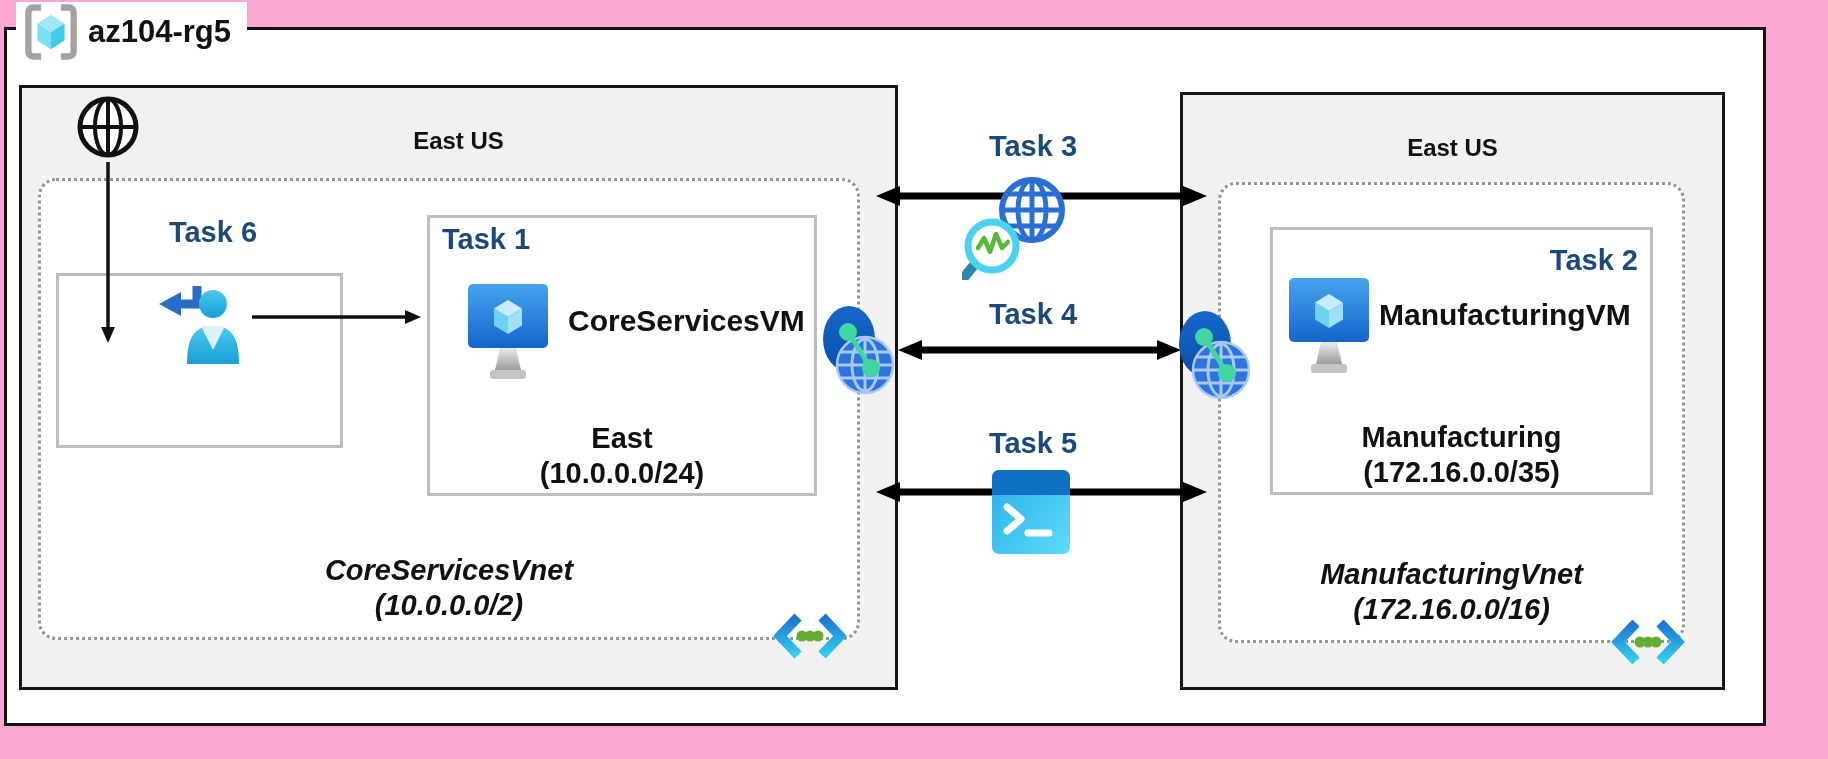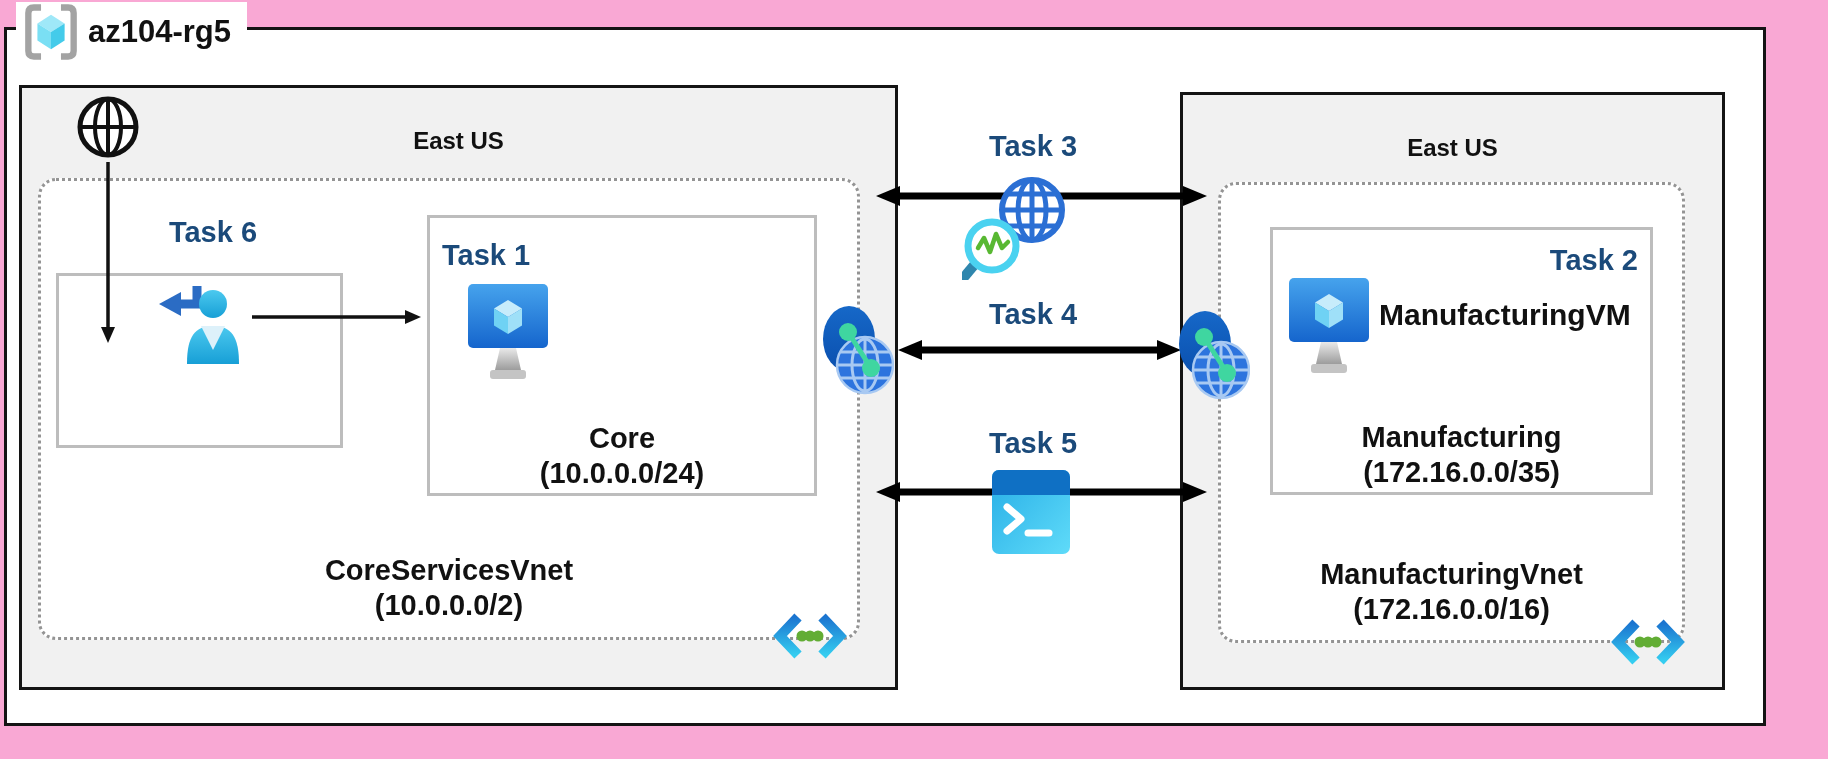--- a/index.html
+++ b/index.html
@@ -18,21 +18,21 @@
   .region-left{left:19px;top:85px;width:873px;height:599px;}
   .region-right{left:1180px;top:92px;width:539px;height:592px;}
   .region-title{position:absolute;left:0;right:0;top:16px;text-align:center;
                 font-size:24px;font-weight:700;color:#111;margin-top:23px;}
 
   
   .vnet{background:#fff;border:3px dotted #949494;border-radius:18px;z-index:2;}
   .vnet-left{left:38px;top:178px;width:816px;height:456px;}
   .vnet-right{left:1218px;top:182px;width:461px;height:455px;}
   .vnet-label{position:absolute;left:0;right:0;text-align:center;font-size:29px;
-              font-weight:700;line-height:35px;color:#111;}
+              font-weight:700;line-height:35px;color:#111;font-style:italic;}
 
   
   .subnet-box{background:#fff;border:3px solid #bdbdbd;z-index:3;}
   .perimeter-box{left:56px;top:273px;width:281px;height:169px;}
   .core-box{left:427px;top:215px;width:384px;height:275px;}
   .manufacturing-box{left:1270px;top:227px;width:377px;height:262px;}
   .subnet-label{position:absolute;left:0;right:0;text-align:center;font-size:29px;
                 font-weight:700;line-height:35px;color:#111;}
 
   .task-label{position:absolute;font-size:29px;font-weight:700;color:#1b4a7a;z-index:5;}
@@ -100,41 +100,42 @@
       <polygon points="30,12 30,36 8,24" fill="#2b6cc4"></polygon>
       <circle cx="62" cy="24" r="14" fill="url(#pg1)"></circle>
       <path d="M36,84 C36,56 44,46 62,46 C80,46 88,56 88,84 Z" fill="url(#pg1)"></path>
       <polygon points="50,46 74,46 62,70" fill="#ddf1fa"></polygon>
     </svg>
     <div class="subnet-label" style="top:92px;">
     </div>
   </div>
 
   <div class="abs subnet-box core-box">
-    <div class="task-label" style="left:12px;top:21px;">Task 1</div>
+    <div class="task-label" style="left:12px;top:5px;">Task 1</div>
     <svg style="position:absolute;left:36px;top:64px;" width="84" height="102" viewBox="0 0 84 102">
       <defs>
         <linearGradient id="vmg1" x1="0" y1="0" x2="0" y2="1">
           <stop offset="0" stop-color="#46a3ed"></stop>
             <stop offset="1" stop-color="#1565cd"></stop>
         </linearGradient>
         <linearGradient id="vms1" x1="0" y1="0" x2="0" y2="1">
           <stop offset="0" stop-color="#e9e9e9"></stop>
             <stop offset="1" stop-color="#9c9c9c"></stop>
         </linearGradient>
       </defs>
       <rect x="2" y="2" width="80" height="64" rx="5" fill="url(#vmg1)"></rect>
       <polygon points="42,18 56,26.5 42,35 28,26.5" fill="#c7ecfb"></polygon>
       <polygon points="56,26.5 56,43.5 42,52 42,35" fill="#9fe0f8"></polygon>
       <polygon points="28,26.5 42,35 42,52 28,43.5" fill="#6fd2f4"></polygon>
       <polygon points="34,66 50,66 55,88 29,88" fill="url(#vms1)"></polygon>
       <rect x="24" y="88" width="36" height="9" rx="3" fill="#c4c4c4"></rect>
     </svg>
+    <div class="vm-name" style="left:138px;top:86px;">CoreServicesVM</div>
     <div class="subnet-label" style="top:203px;">
-      <div>Core</div>
+      <div>East</div>
       <div>(10.0.0.0/24)</div>
     </div>
   </div>
 
   <div class="abs subnet-box manufacturing-box">
     <div class="task-label" style="right:12px;top:14px;margin-left:44px;">Task 2</div>
     <svg style="position:absolute;left:14px;top:46px;" width="84" height="102" viewBox="0 0 84 102">
       <defs>
         <linearGradient id="vmg2" x1="0" y1="0" x2="0" y2="1">
           <stop offset="0" stop-color="#46a3ed"></stop>

